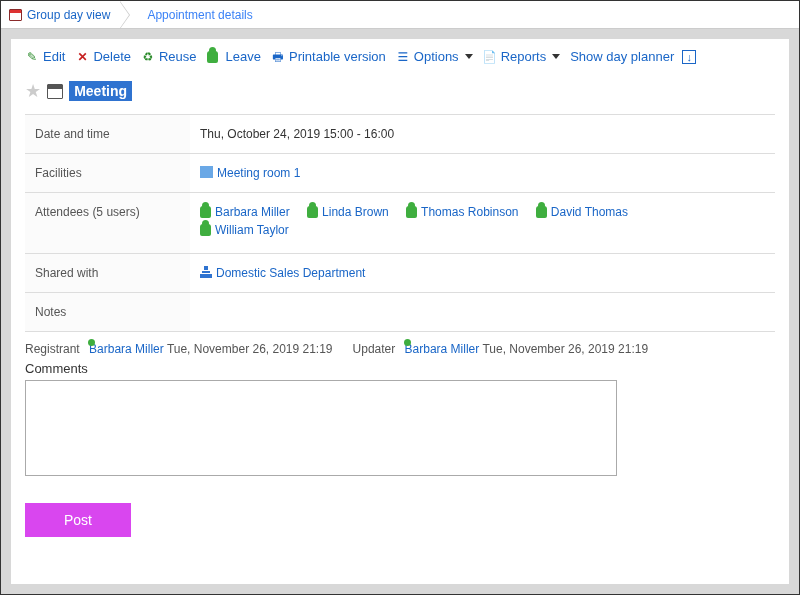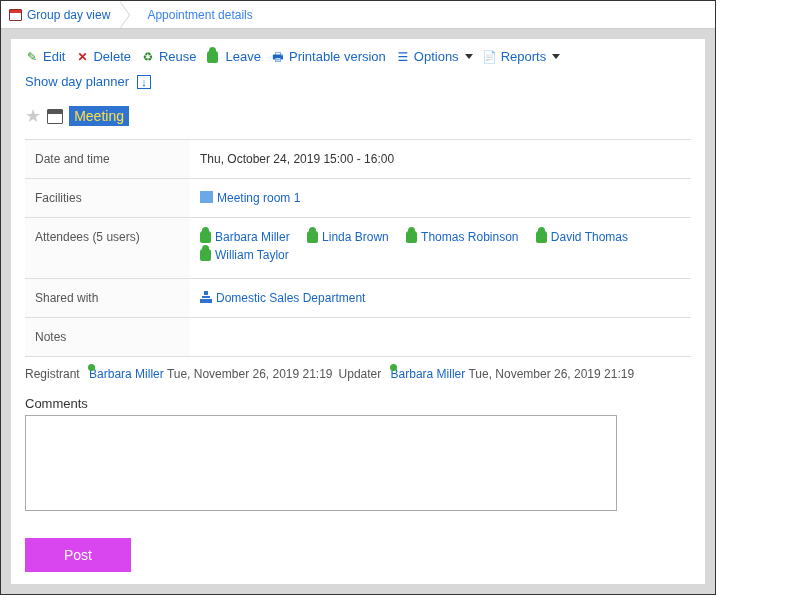--- a/index.html
+++ b/index.html
@@ -4,21 +4,21 @@
 <style>
   * { box-sizing: border-box; }
   body {
     margin: 0;
     font-family: Arial, Helvetica, sans-serif;
     font-size: 13px;
     color: #333;
     background: #fff;
   }
   .frame {
-    width: 716px;
+    width: 800px;
     height: 595px;
     border: 1px solid #333;
     position: relative;
     overflow: hidden;
   }
   .breadcrumb {
     display: flex;
     align-items: center;
     height: 28px;
     border-bottom: 1px solid #ccc;
@@ -122,22 +122,22 @@
   }
   .star { color: #ccc; font-size: 18px; }
   .cal2 {
     width: 16px; height: 15px;
     border: 1px solid #555;
     background: linear-gradient(#555 0 30%, #fff 30% 100%);
     border-radius: 1px;
   }
   .badge {
     background: #2f73d0;
-    color: #fde047;
-    font-weight: normal;
+    color: #ffffff;
+    font-weight: bold;
     padding: 2px 5px;
     font-size: 14px;
   }
   .title-text { font-size: 18px; font-weight: bold; }
   table.detail {
     width: 100%;
     border-collapse: collapse;
   }
   table.detail td {
     border-top: 1px solid #ddd;
@@ -190,23 +190,23 @@
   }
   .org-icon::before, .org-icon::after {
     content: ""; position: absolute; background: #2f73d0;
   }
   .org-icon::before { width: 4px; height: 4px; top: 0; left: 4px; }
   .org-icon::after  { width: 12px; height: 4px; bottom: 0; left: 0; }
   .org-icon .bar { position: absolute; width: 8px; height: 2px; background: #2f73d0; top: 5px; left: 2px; }
   .meta {
     font-size: 12px;
     color: #555;
-    margin: 10px 0 14px 0;
-    display: flex;
-    gap: 6px;
+    margin: 10px 0 4px 0;
+    display: flex;
+    gap: 20px;
     flex-wrap: wrap;
   }
   .comments-label { font-size: 13px; margin-bottom: 4px; }
   textarea.comments {
     width: 592px;
     height: 96px;
     resize: none;
     border: 1px solid #aaa;
     padding: 4px;
     font-family: inherit;

